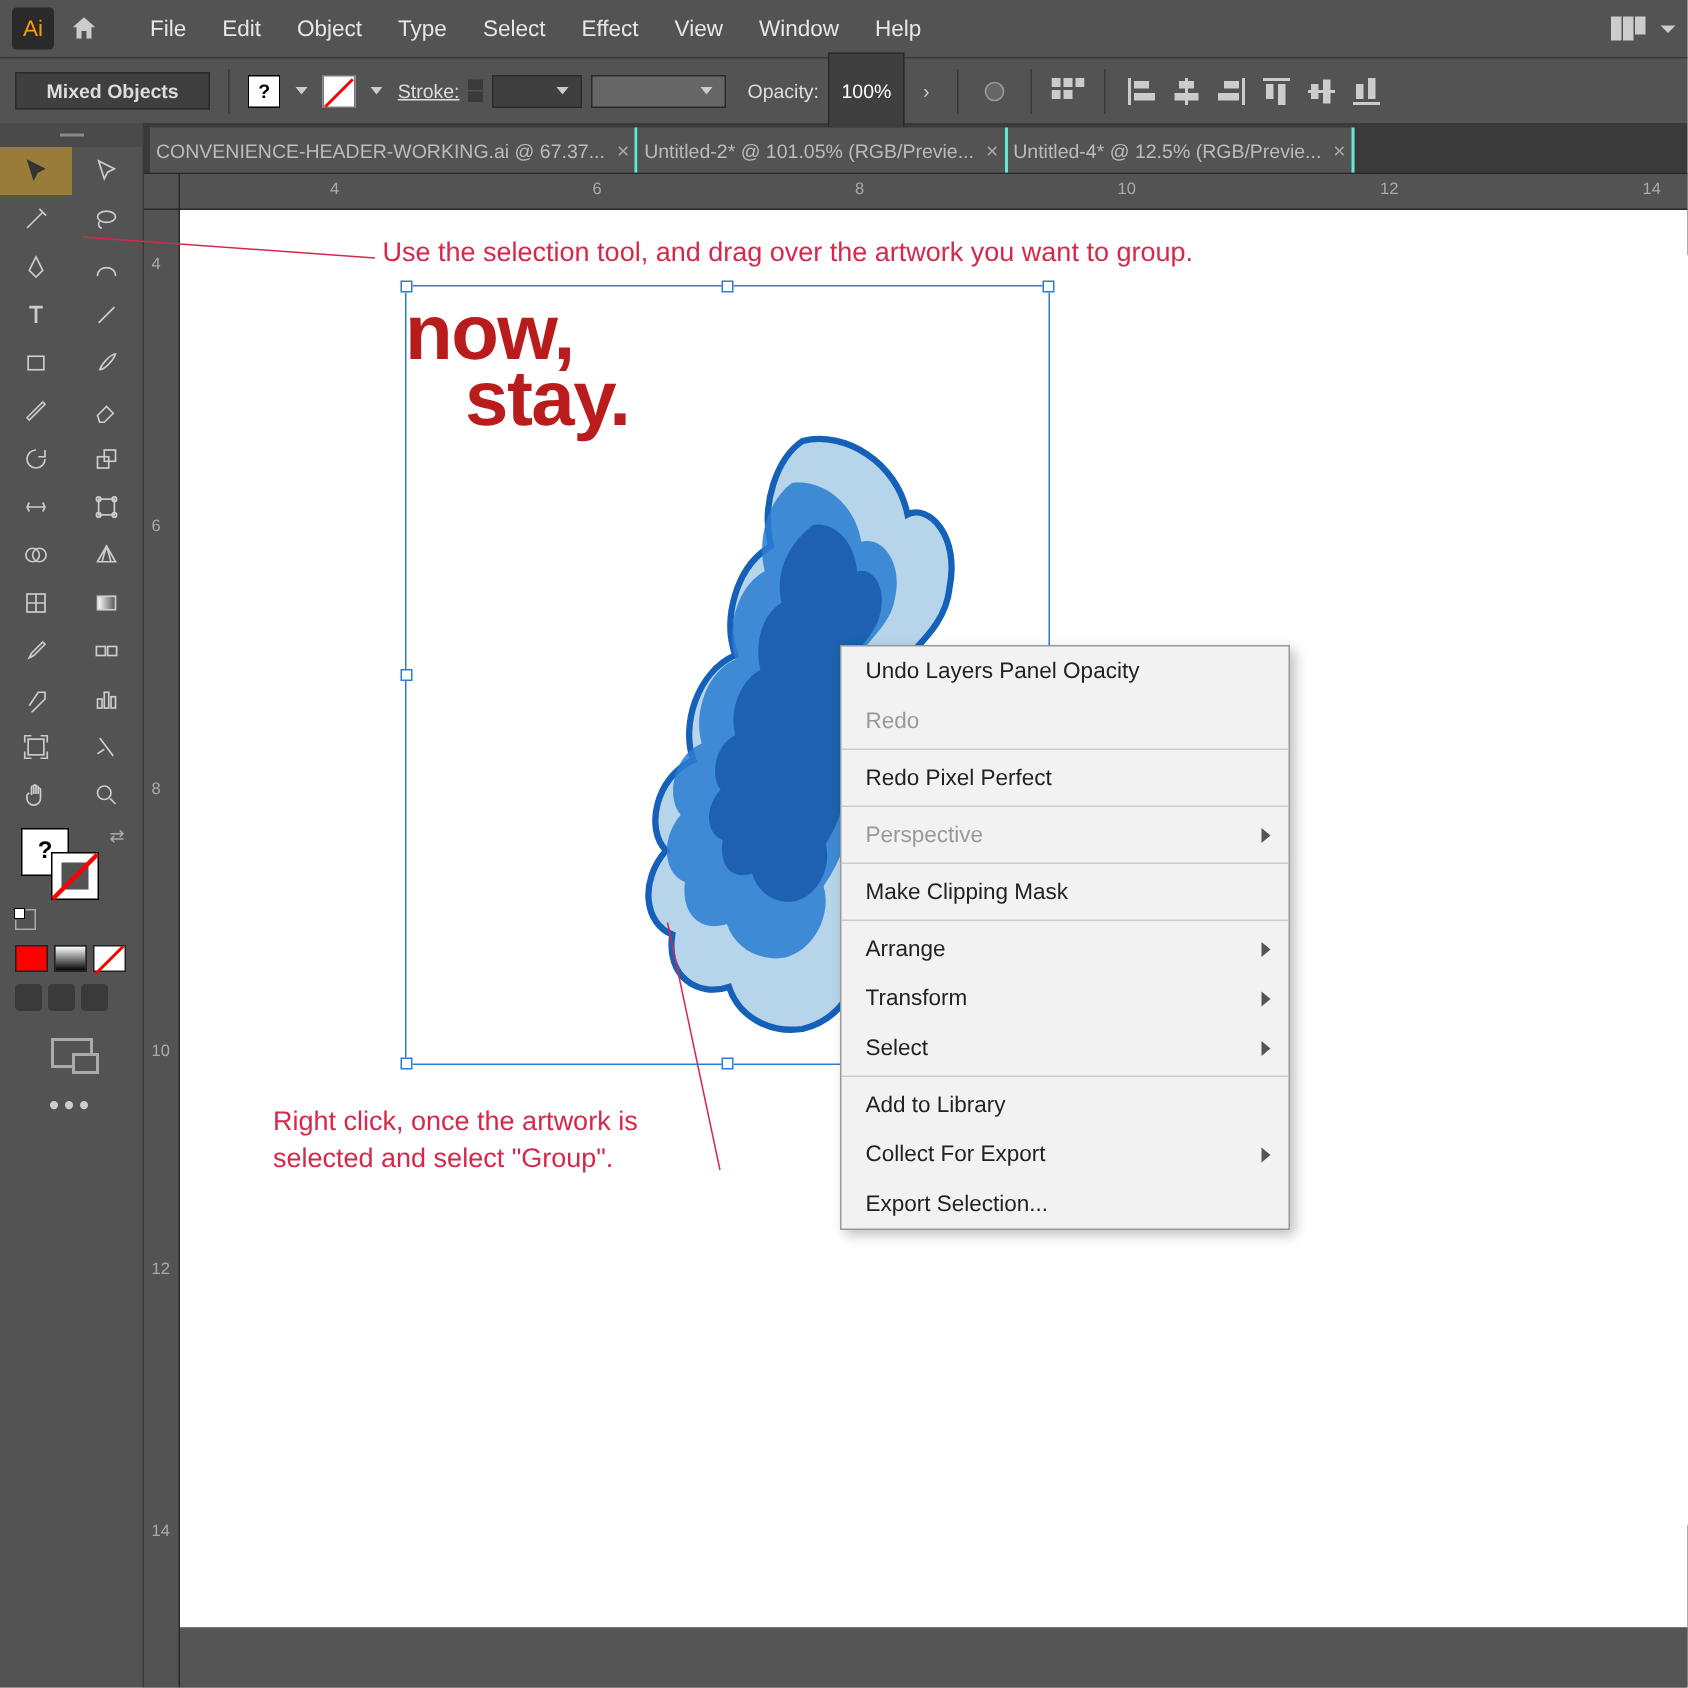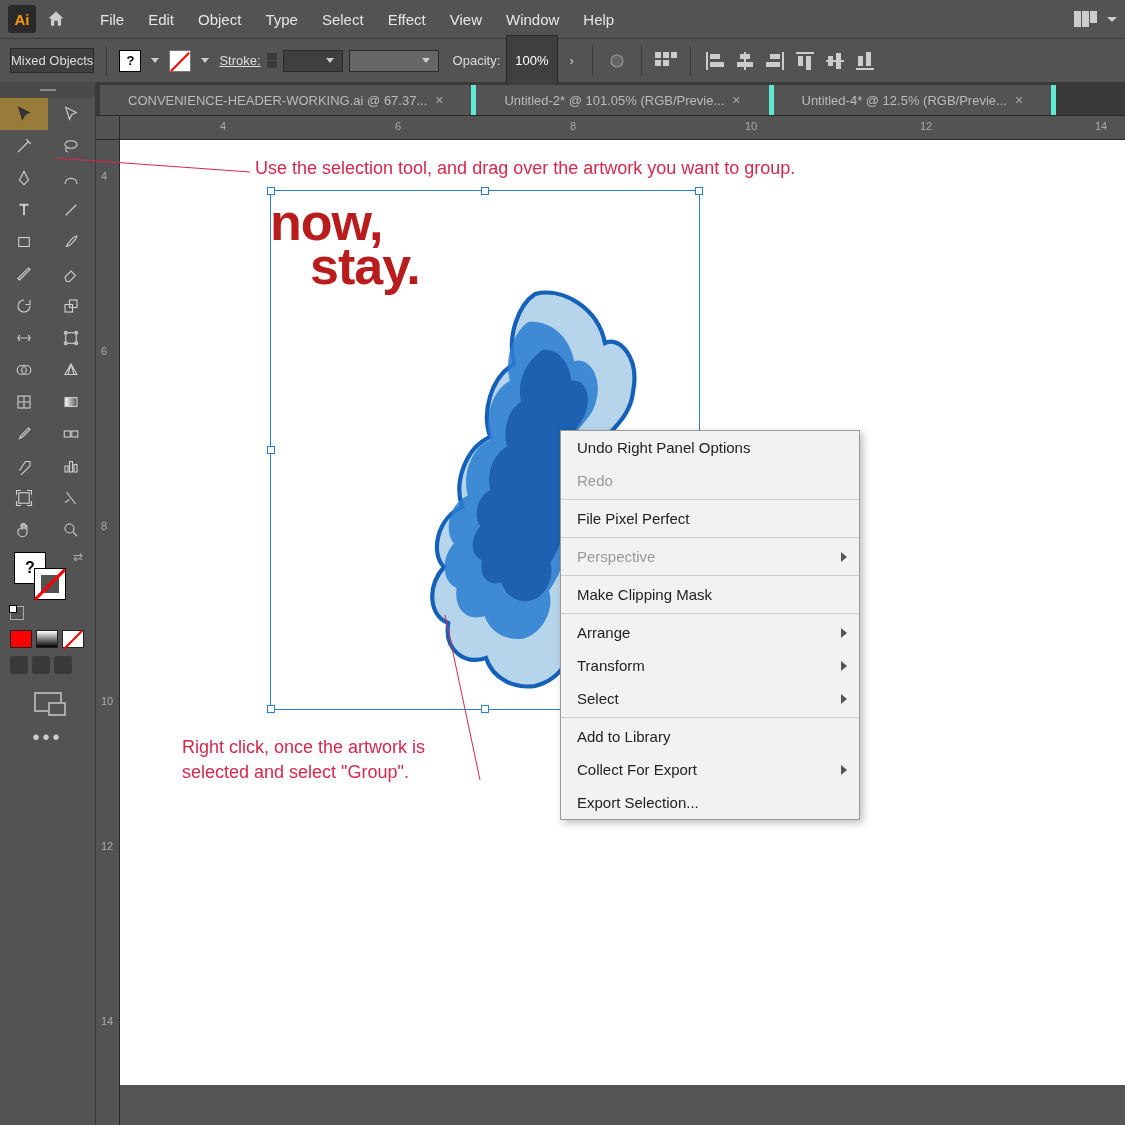--- a/index.html
+++ b/index.html
@@ -1,47 +1,47 @@
 <!DOCTYPE html>
 <html><head>
 <meta charset="utf-8">
 <style>
   * { box-sizing: border-box; margin: 0; padding: 0; font-family: -apple-system, "Segoe UI", Arial, sans-serif; }
   body { width: 1125px; height: 1125px; background: #535353; overflow: hidden; position: relative; }
   
   
   .menubar { height: 38px; background: #535353; display: flex; align-items: center; padding: 0 8px; color: #e6e6e6; font-size: 15px; }
-  .app-logo { width: 28px; height: 28px; background: #2a2a2a; color: #ff9a00; font-weight: bold; font-size: 15px; display: flex; align-items: center; justify-content: center; border-radius: 3px; margin-right: 6px; }
+  .app-logo { width: 28px; height: 28px; background: #2a2a2a; color: #ff9a00; font-weight: normal; font-size: 15px; display: flex; align-items: center; justify-content: center; border-radius: 3px; margin-right: 6px; }
   .home-icon { width: 28px; height: 28px; display: flex; align-items: center; justify-content: center; margin-right: 18px; cursor: pointer; }
   .home-icon svg { width: 20px; height: 20px; fill: #ccc; }
   .menu-item { padding: 8px 12px; cursor: pointer; }
   .menubar-right { margin-left: auto; display: flex; align-items: center; gap: 10px; }
   .layout-icon { display: flex; gap: 1px; }
   .layout-icon > div { width: 7px; height: 16px; background: #ccc; }
   .chev-down { width: 0; height: 0; border-left: 5px solid transparent; border-right: 5px solid transparent; border-top: 5px solid #ccc; }
   
   
   .controlbar { height: 44px; background: #535353; border-top: 1px solid #3a3a3a; display: flex; align-items: center; padding: 0 10px; color: #ddd; font-size: 13px; gap: 6px; }
-  .sel-label { background: #3f3f3f; padding: 4px 0; border: 1px solid #2a2a2a; }
+  .sel-label { background: #3f3f3f; padding: 4px 20px; border: 1px solid #2a2a2a; font-weight: bold; }
   .fill-swatch { width: 22px; height: 22px; background: #fff; border: 1px solid #000; display: flex; align-items: center; justify-content: center; font-weight: bold; color: #000; }
   .mini-chev { width: 0; height: 0; border-left: 4px solid transparent; border-right: 4px solid transparent; border-top: 5px solid #ccc; margin: 0 4px; }
   .none-swatch { width: 22px; height: 22px; background: #fff; border: 1px solid #777; position: relative; }
   .none-swatch::after { content: ""; position: absolute; width: 130%; height: 2px; background: red; top: 50%; left: -15%; transform: rotate(-45deg); }
   .ctrl-label { text-decoration: underline; margin: 0 0; }
   .stepper { display: flex; flex-direction: column; gap: 1px; }
   .stepper div { width: 10px; height: 7px; background: #3a3a3a; }
   .dd-box { width: 60px; height: 22px; background: #3f3f3f; border: 1px solid #2a2a2a; display: flex; align-items: center; justify-content: flex-end; padding-right: 4px; }
   .opacity-val { background: #3f3f3f; padding: 17px 8px; border: 1px solid #2a2a2a; color: #fff; }
   .gt { font-size: 13px; color: #ccc; padding: 0 6px; }
   .sep { width: 1px; height: 30px; background: #3a3a3a; margin: 0 6px; }
   .ctrl-icon { width: 24px; height: 20px; display: flex; align-items: center; justify-content: center; }
   
   
   .tabbar { height: 34px; background: #3a3a3a; display: flex; align-items: flex-end; padding-left: 100px; border-bottom: 1px solid #2a2a2a; }
-  .doc-tab { height: 30px; padding: 0 28px; background: #535353; color: #bbb; font-size: 13px; display: flex; align-items: center; gap: 8px; border-right: 5px solid #5eead4; cursor: pointer; }
+  .doc-tab { height: 30px; padding: 0 4px; background: #535353; color: #bbb; font-size: 13px; display: flex; align-items: center; gap: 8px; border-right: 2px solid #5eead4; cursor: pointer; }
   .doc-tab .close-x { font-size: 14px; color: #aaa; }
   
   
   .leftbar { position: absolute; left: 0; top: 82px; width: 96px; height: 1043px; background: #535353; border-right: 1px solid #3a3a3a; }
   .tool-expand { height: 16px; display: flex; align-items: center; justify-content: center; background: #4a4a4a; }
   .tool-expand::after { content: ""; width: 16px; height: 2px; background: #888; }
   .tool-grid { display: grid; grid-template-columns: 1fr 1fr; }
   .tool-cell { height: 32px; display: flex; align-items: center; justify-content: center; cursor: pointer; position: relative; }
   .tool-cell.active { background: #9a7c3a; }
   .tool-svg { width: 18px; height: 18px; fill: none; stroke: #ccc; stroke-width: 1.5; }
@@ -456,24 +456,24 @@
 </div>
 
 <svg style="position:absolute;left:0;top:0;width:1125px;height:1125px;pointer-events:none;z-index:19">
   <line x1="55" y1="158" x2="250" y2="172" stroke="#d6284b" stroke-width="1"></line>
   <line x1="445" y1="615" x2="480" y2="780" stroke="#d6284b" stroke-width="1"></line>
 </svg>
 <div class="anno" style="left:255px;top:156px;width:700px">Use the selection tool, and drag over the artwork you want to group.</div>
 <div class="anno" style="left:182px;top:735px;width:300px">Right click, once the artwork is selected and select "Group".</div>
 
 <div class="ctx-menu">
-  <div class="ctx-item">Undo Right Panel Options</div>
+  <div class="ctx-item">Undo Layers Panel Opacity</div>
   <div class="ctx-item disabled">Redo</div>
   <div class="ctx-sep"></div>
-  <div class="ctx-item">File Pixel Perfect</div>
+  <div class="ctx-item">Redo Pixel Perfect</div>
   <div class="ctx-sep"></div>
   <div class="ctx-item disabled"><span>Perspective</span><span class="ctx-arrow"></span></div>
   <div class="ctx-sep"></div>
   <div class="ctx-item">Make Clipping Mask</div>
   <div class="ctx-sep"></div>
   <div class="ctx-item"><span>Arrange</span><span class="ctx-arrow"></span></div>
   <div class="ctx-item"><span>Transform</span><span class="ctx-arrow"></span></div>
   <div class="ctx-item"><span>Select</span><span class="ctx-arrow"></span></div>
   <div class="ctx-sep"></div>
   <div class="ctx-item">Add to Library</div>

